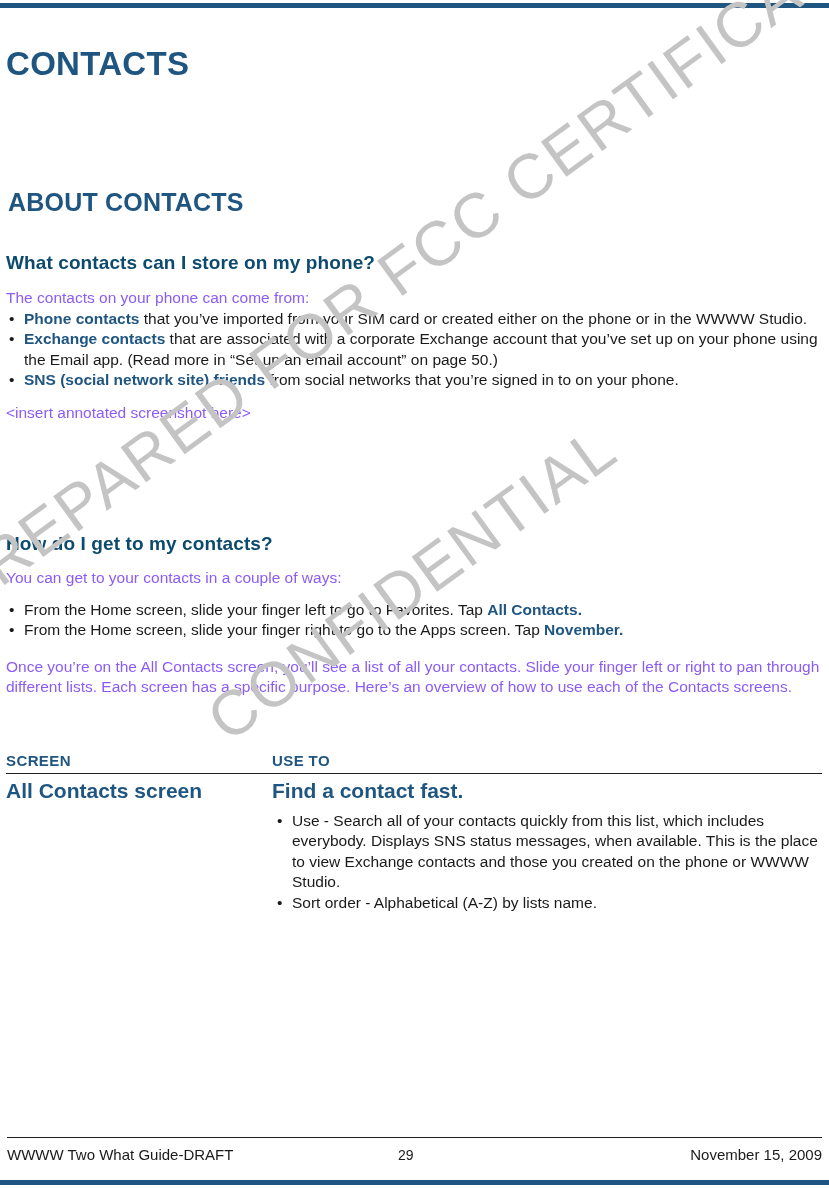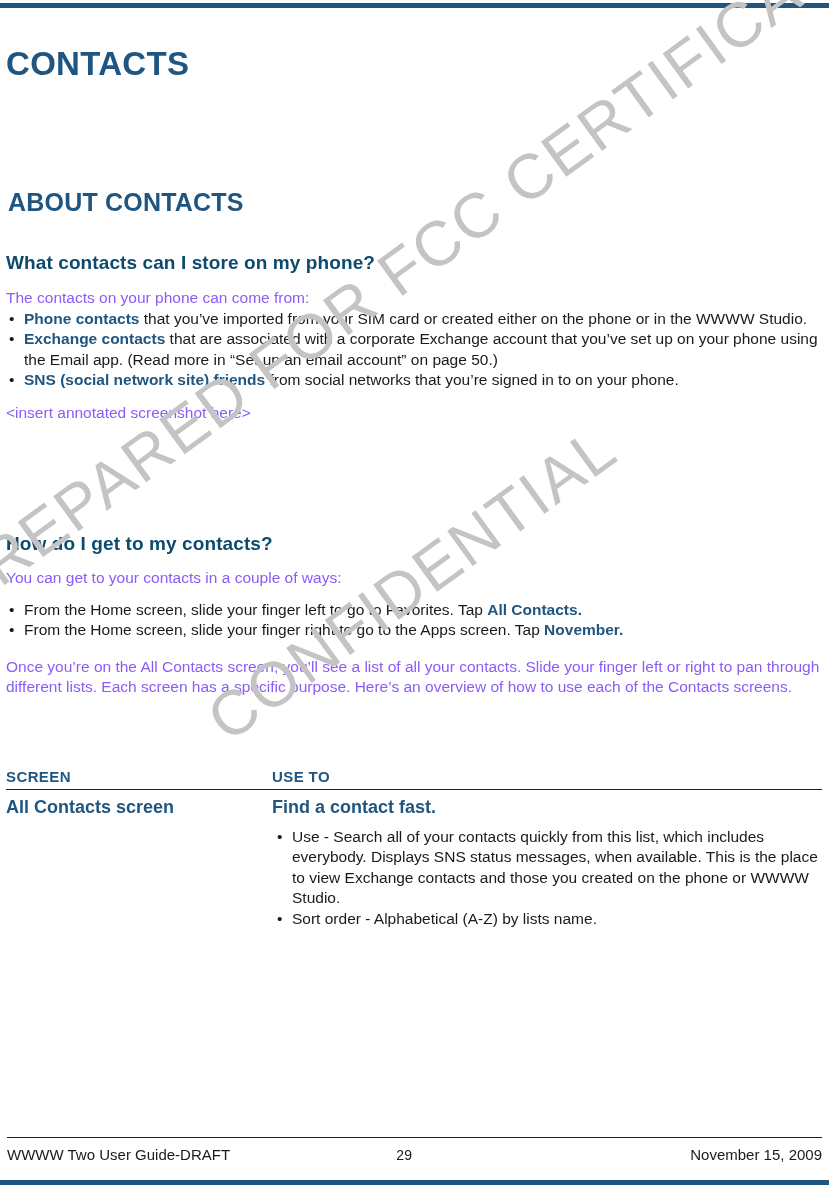--- a/index.html
+++ b/index.html
@@ -139,21 +139,21 @@
 
   .bold-blue {
     color: #1f5581;
     font-weight: bold;
   }
 
   
   .tbl {
     position: absolute;
     left: 6px;
-    top: 768px;
+    top: 752px;
     width: 818px;
   }
   .tbl-head {
     display: flex;
     font-size: 15px;
     font-weight: bold;
     color: #1f5581;
     letter-spacing: 0.4px;
     padding-bottom: 4px;
   }
@@ -162,21 +162,21 @@
     height: 1px;
     background: #1f1f1f;
   }
   .col-1 { width: 266px; flex: 0 0 266px; }
   .col-2 { flex: 1 1 auto; }
   .tbl-row {
     display: flex;
     padding-top: 7px;
   }
   .cell-title {
-    font-size: 18px;
+    font-size: 21px;
     font-weight: bold;
     color: #1f5581;
     line-height: 20.5px;
   }
   .tbl-row ul.blist {
     margin-top: 9px;
   }
   .tbl-row ul.blist > li {
     padding-left: 20px;
   }
@@ -255,20 +255,20 @@
         <ul class="blist">
           <li>Use - Search all of your contacts quickly from this list, which includes everybody. Displays SNS status messages, when available. This is the place to view Exchange contacts and those you created on the phone or WWWW Studio.</li>
           <li>Sort order - Alphabetical (A-Z) by lists name.</li>
         </ul>
       </div>
     </div>
   </div>
 
   <div class="rule-footer"></div>
   <div class="footer">
-    <div class="footer-left">WWWW Two User Guide-DRAFT</div>
+    <div class="footer-left">WWWW Two What Guide-DRAFT</div>
     <div class="footer-center">29</div>
     <div class="footer-right">November 15, 2009</div>
   </div>
 
   <div class="rule-bottom"></div>
 
 </div>
 
 </body></html>

